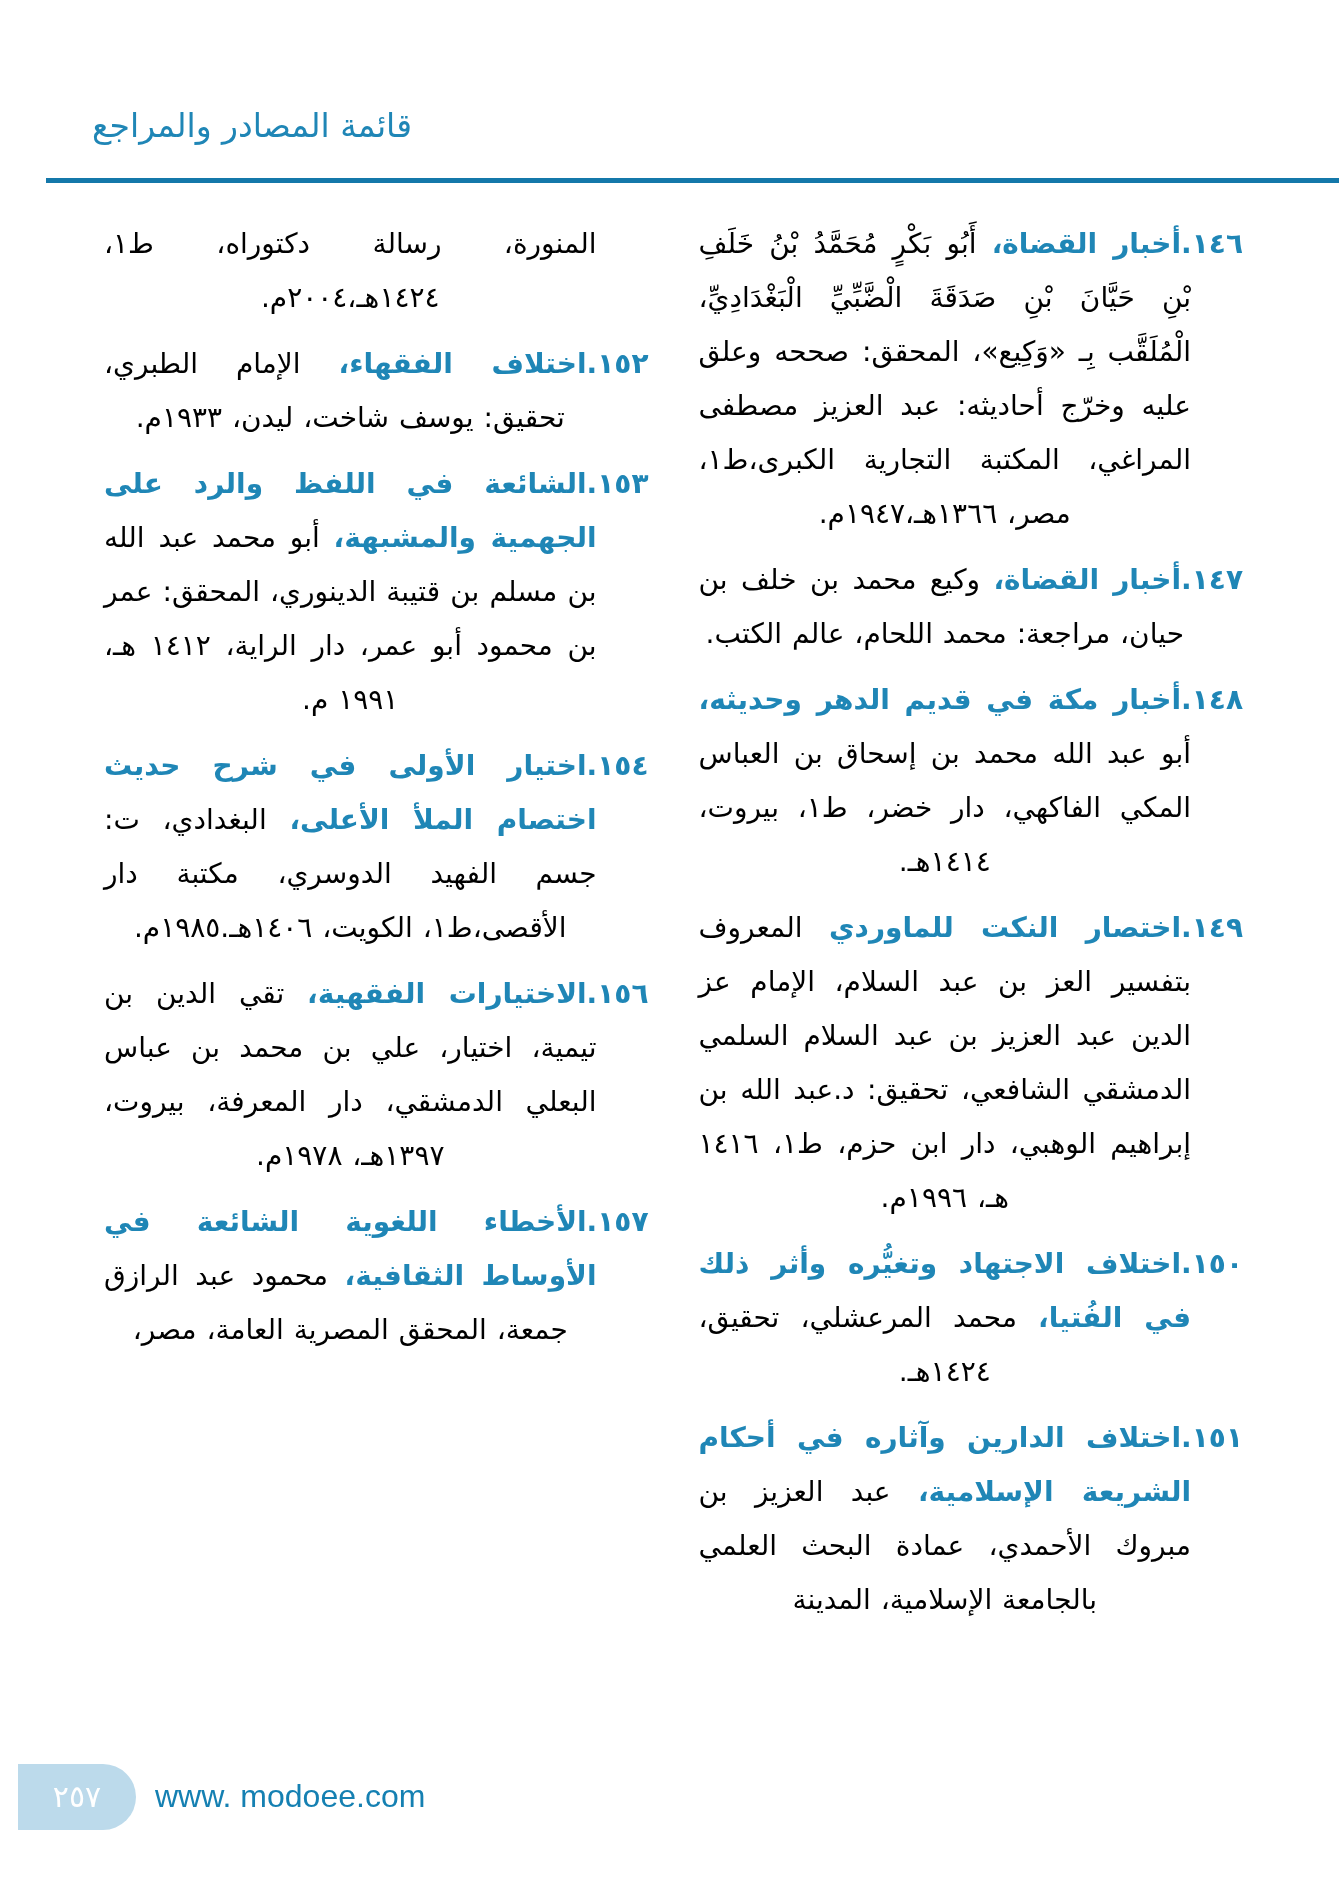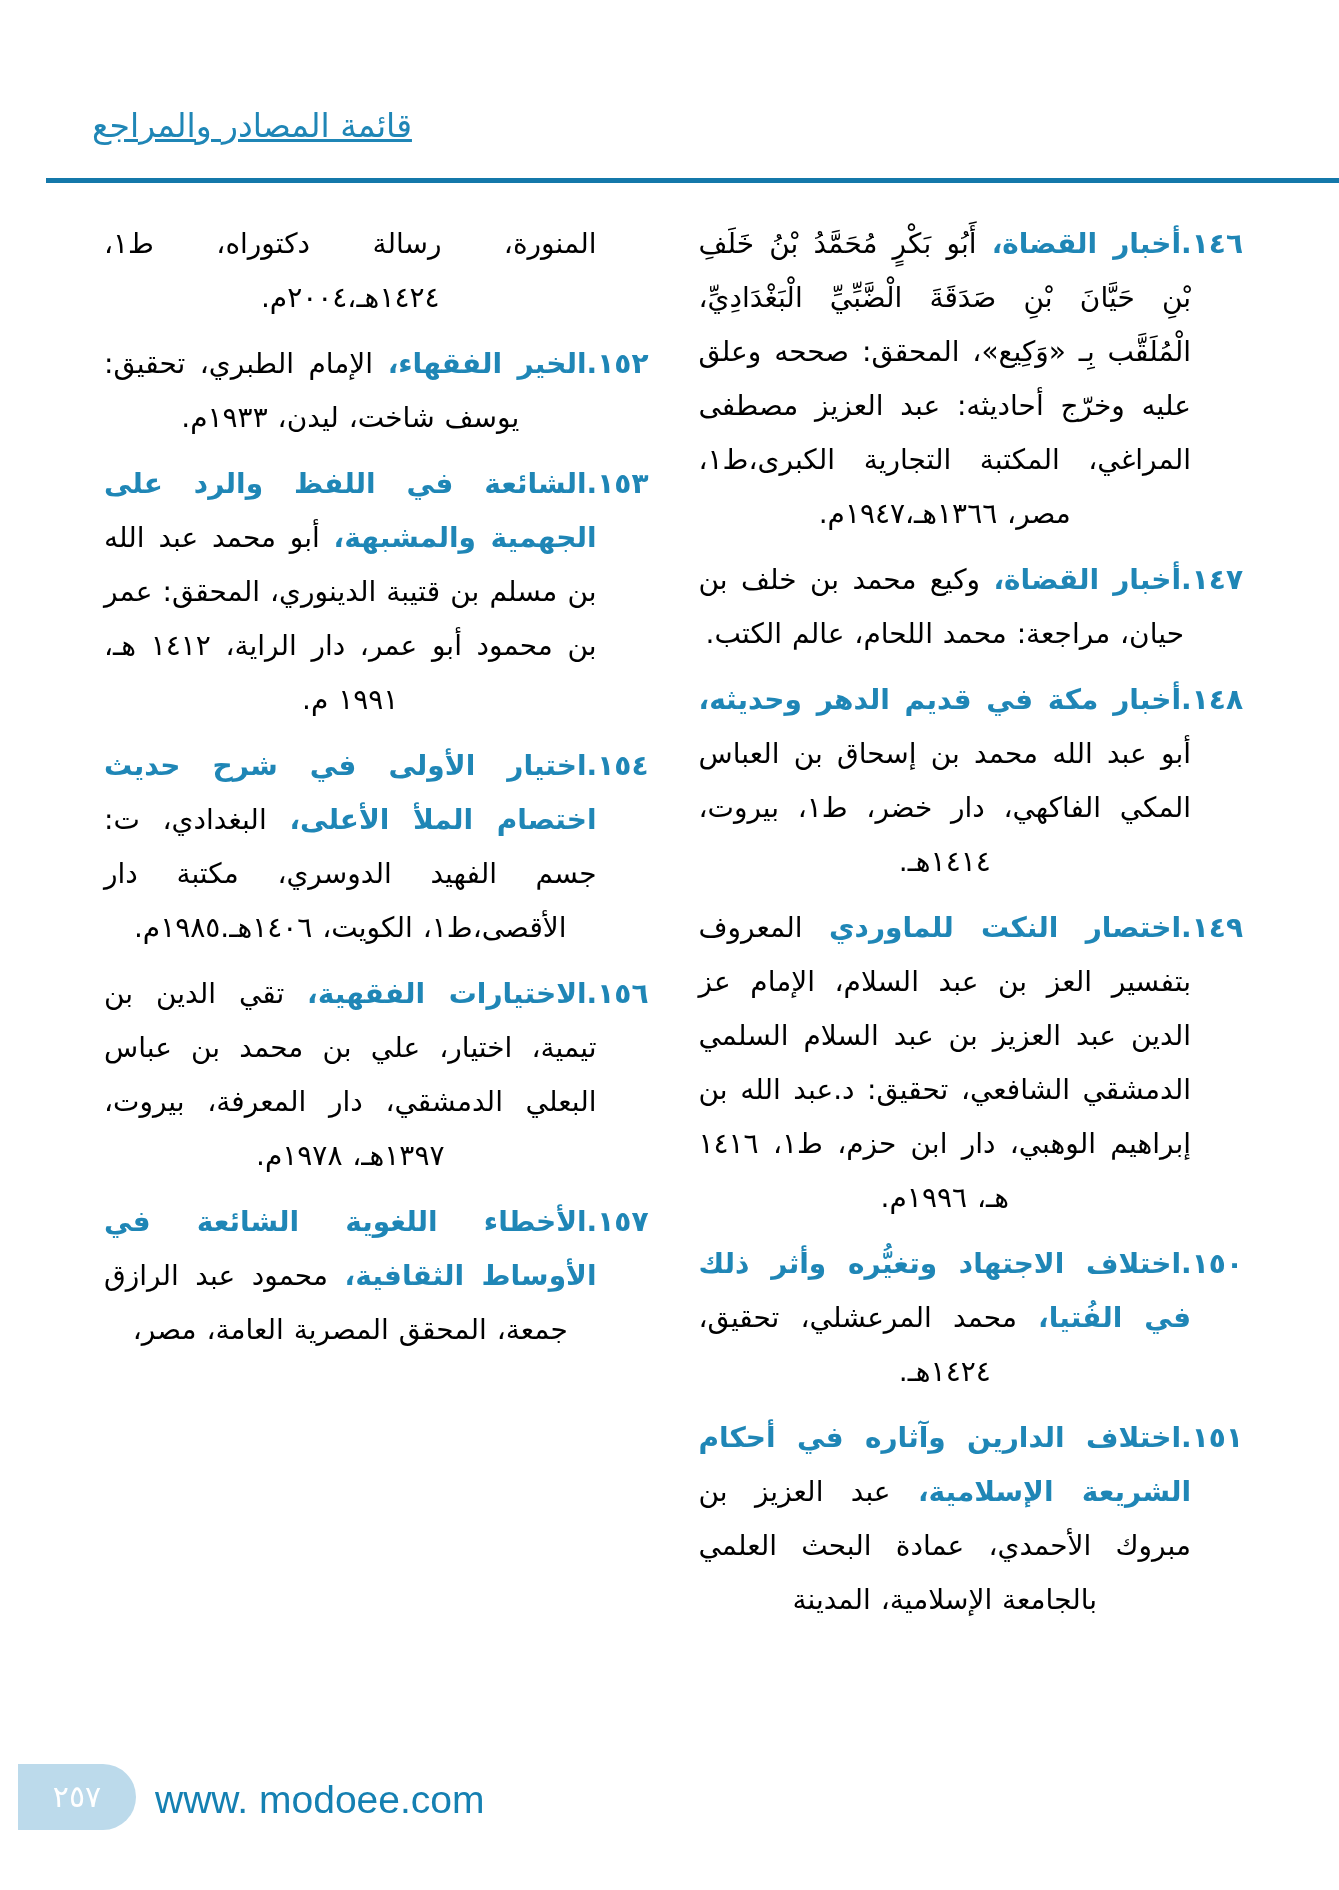--- a/index.html
+++ b/index.html
@@ -24,21 +24,20 @@
   .page-title{
     position:absolute;
     left:92px;top:100px;
     width:320px;
     font-size:33px;
     line-height:1.6;
     color:var(--accent);
     direction:rtl;
     text-align:left;
     letter-spacing:-1px;
-    text-decoration:underline;
   }
   .header-rule{
     position:absolute;
     left:46px;right:0;top:178px;
     height:5px;
     background:var(--rule);
   }
   
   .columns{
     position:absolute;
@@ -79,21 +78,21 @@
     font-size:30px;
     line-height:66px;
     text-align:center;
     direction:rtl;
   }
   .website{
     position:absolute;
     left:155px;top:1778px;
     direction:ltr;
     font-family:"Liberation Sans",sans-serif;
-    font-size:39px;
+    font-size:32px;
     color:var(--url);
   }
 </style>
 </head>
 <body>
 
 <div class="page">
 
   <div class="page-title">قائمة المصادر والمراجع</div>
   <div class="header-rule"></div>
@@ -104,21 +103,21 @@
       <p class="entry"><span class="num">١٤٦.</span><span class="title">أخبار القضاة،</span> <span class="text">أَبُو بَكْرٍ مُحَمَّدُ بْنُ خَلَفِ بْنِ حَيَّانَ بْنِ صَدَقَةَ الْضَّبِّيِّ الْبَغْدَادِيِّ، الْمُلَقَّب بِـ «وَكِيع»، المحقق: صححه وعلق عليه وخرّج أحاديثه: عبد العزيز مصطفى المراغي، المكتبة التجارية الكبرى،ط١، مصر، ١٣٦٦هـ،١٩٤٧م.</span></p>
       <p class="entry"><span class="num">١٤٧.</span><span class="title">أخبار القضاة،</span> <span class="text">وكيع محمد بن خلف بن حيان، مراجعة: محمد اللحام، عالم الكتب.</span></p>
       <p class="entry"><span class="num">١٤٨.</span><span class="title">أخبار مكة في قديم الدهر وحديثه،</span> <span class="text">أبو عبد الله محمد بن إسحاق بن العباس المكي الفاكهي، دار خضر، ط١، بيروت، ١٤١٤هـ.</span></p>
       <p class="entry"><span class="num">١٤٩.</span><span class="title">اختصار النكت للماوردي</span> <span class="text">المعروف بتفسير العز بن عبد السلام، الإمام عز الدين عبد العزيز بن عبد السلام السلمي الدمشقي الشافعي، تحقيق: د.عبد الله بن إبراهيم الوهبي، دار ابن حزم، ط١، ١٤١٦ هـ، ١٩٩٦م.</span></p>
       <p class="entry"><span class="num">١٥٠.</span><span class="title">اختلاف الاجتهاد وتغيُّره وأثر ذلك في الفُتيا،</span> <span class="text">محمد المرعشلي، تحقيق، ١٤٢٤هـ.</span></p>
       <p class="entry"><span class="num">١٥١.</span><span class="title">اختلاف الدارين وآثاره في أحكام الشريعة الإسلامية،</span> <span class="text">عبد العزيز بن مبروك الأحمدي، عمادة البحث العلمي بالجامعة الإسلامية، المدينة</span></p>
     </div>
 
     <div class="col">
       <p class="entry continuation"><span class="text">المنورة، رسالة دكتوراه، ط١، ١٤٢٤هـ،٢٠٠٤م.</span></p>
-      <p class="entry"><span class="num">١٥٢.</span><span class="title">الخير الفقهاء،</span> <span class="text">الإمام الطبري، تحقيق: يوسف شاخت، ليدن، ١٩٣٣م.</span></p>
+      <p class="entry"><span class="num">١٥٢.</span><span class="title">اختلاف الفقهاء،</span> <span class="text">الإمام الطبري، تحقيق: يوسف شاخت، ليدن، ١٩٣٣م.</span></p>
       <p class="entry"><span class="num">١٥٣.</span><span class="title">الشائعة في اللفظ والرد على الجهمية والمشبهة،</span> <span class="text">أبو محمد عبد الله بن مسلم بن قتيبة الدينوري، المحقق: عمر بن محمود أبو عمر، دار الراية، ١٤١٢ هـ، ١٩٩١ م.</span></p>
       <p class="entry"><span class="num">١٥٤.</span><span class="title">اختيار الأولى في شرح حديث اختصام الملأ الأعلى،</span> <span class="text">البغدادي، ت: جسم الفهيد الدوسري، مكتبة دار الأقصى،ط١، الكويت، ١٤٠٦هـ.١٩٨٥م.</span></p>
       <p class="entry"><span class="num">١٥٦.</span><span class="title">الاختيارات الفقهية،</span> <span class="text">تقي الدين بن تيمية، اختيار، علي بن محمد بن عباس البعلي الدمشقي، دار المعرفة، بيروت، ١٣٩٧هـ، ١٩٧٨م.</span></p>
       <p class="entry"><span class="num">١٥٧.</span><span class="title">الأخطاء اللغوية الشائعة في الأوساط الثقافية،</span> <span class="text">محمود عبد الرازق جمعة، المحقق المصرية العامة، مصر،</span></p>
     </div>
 
   </div>
 
   <div class="page-badge">٢٥٧</div>
   <div class="website">www. modoee.com</div>

